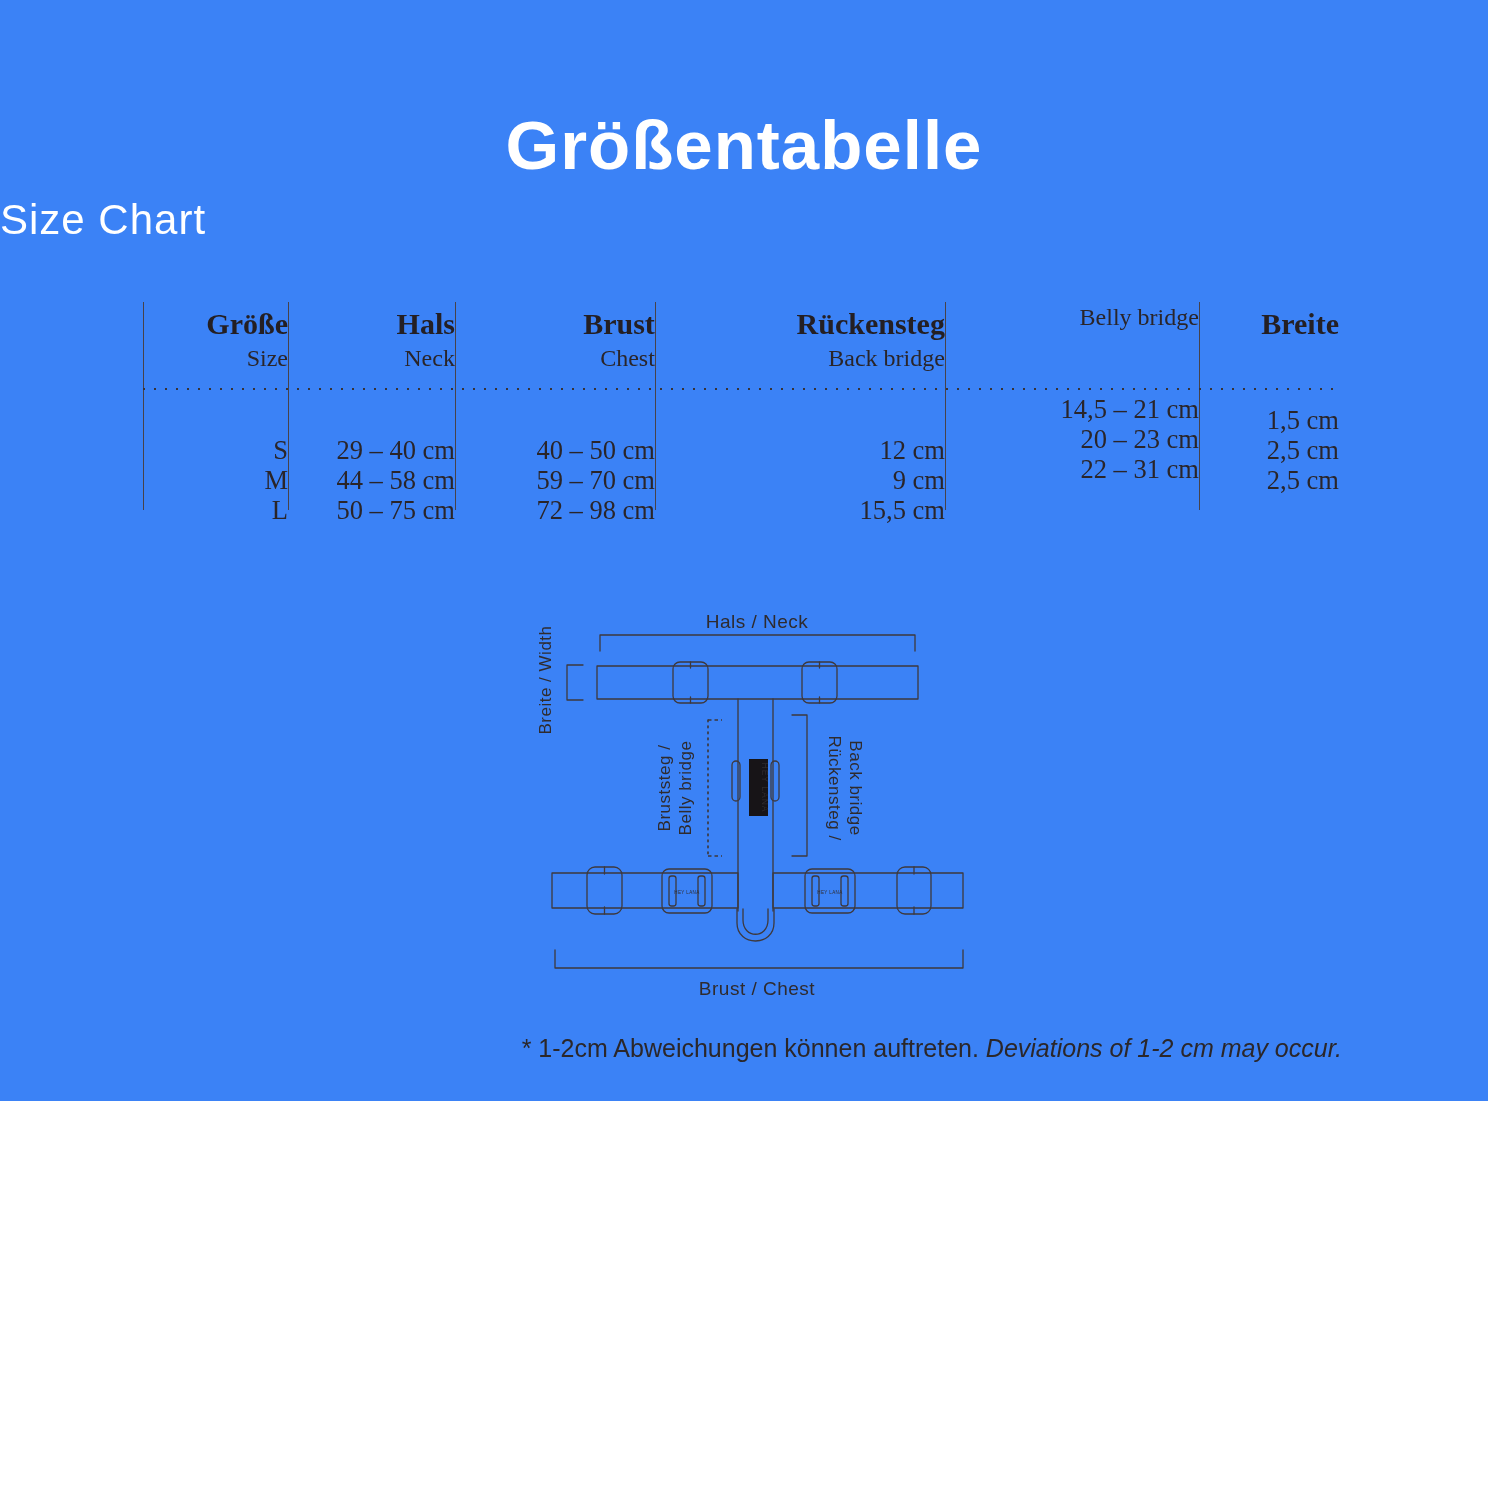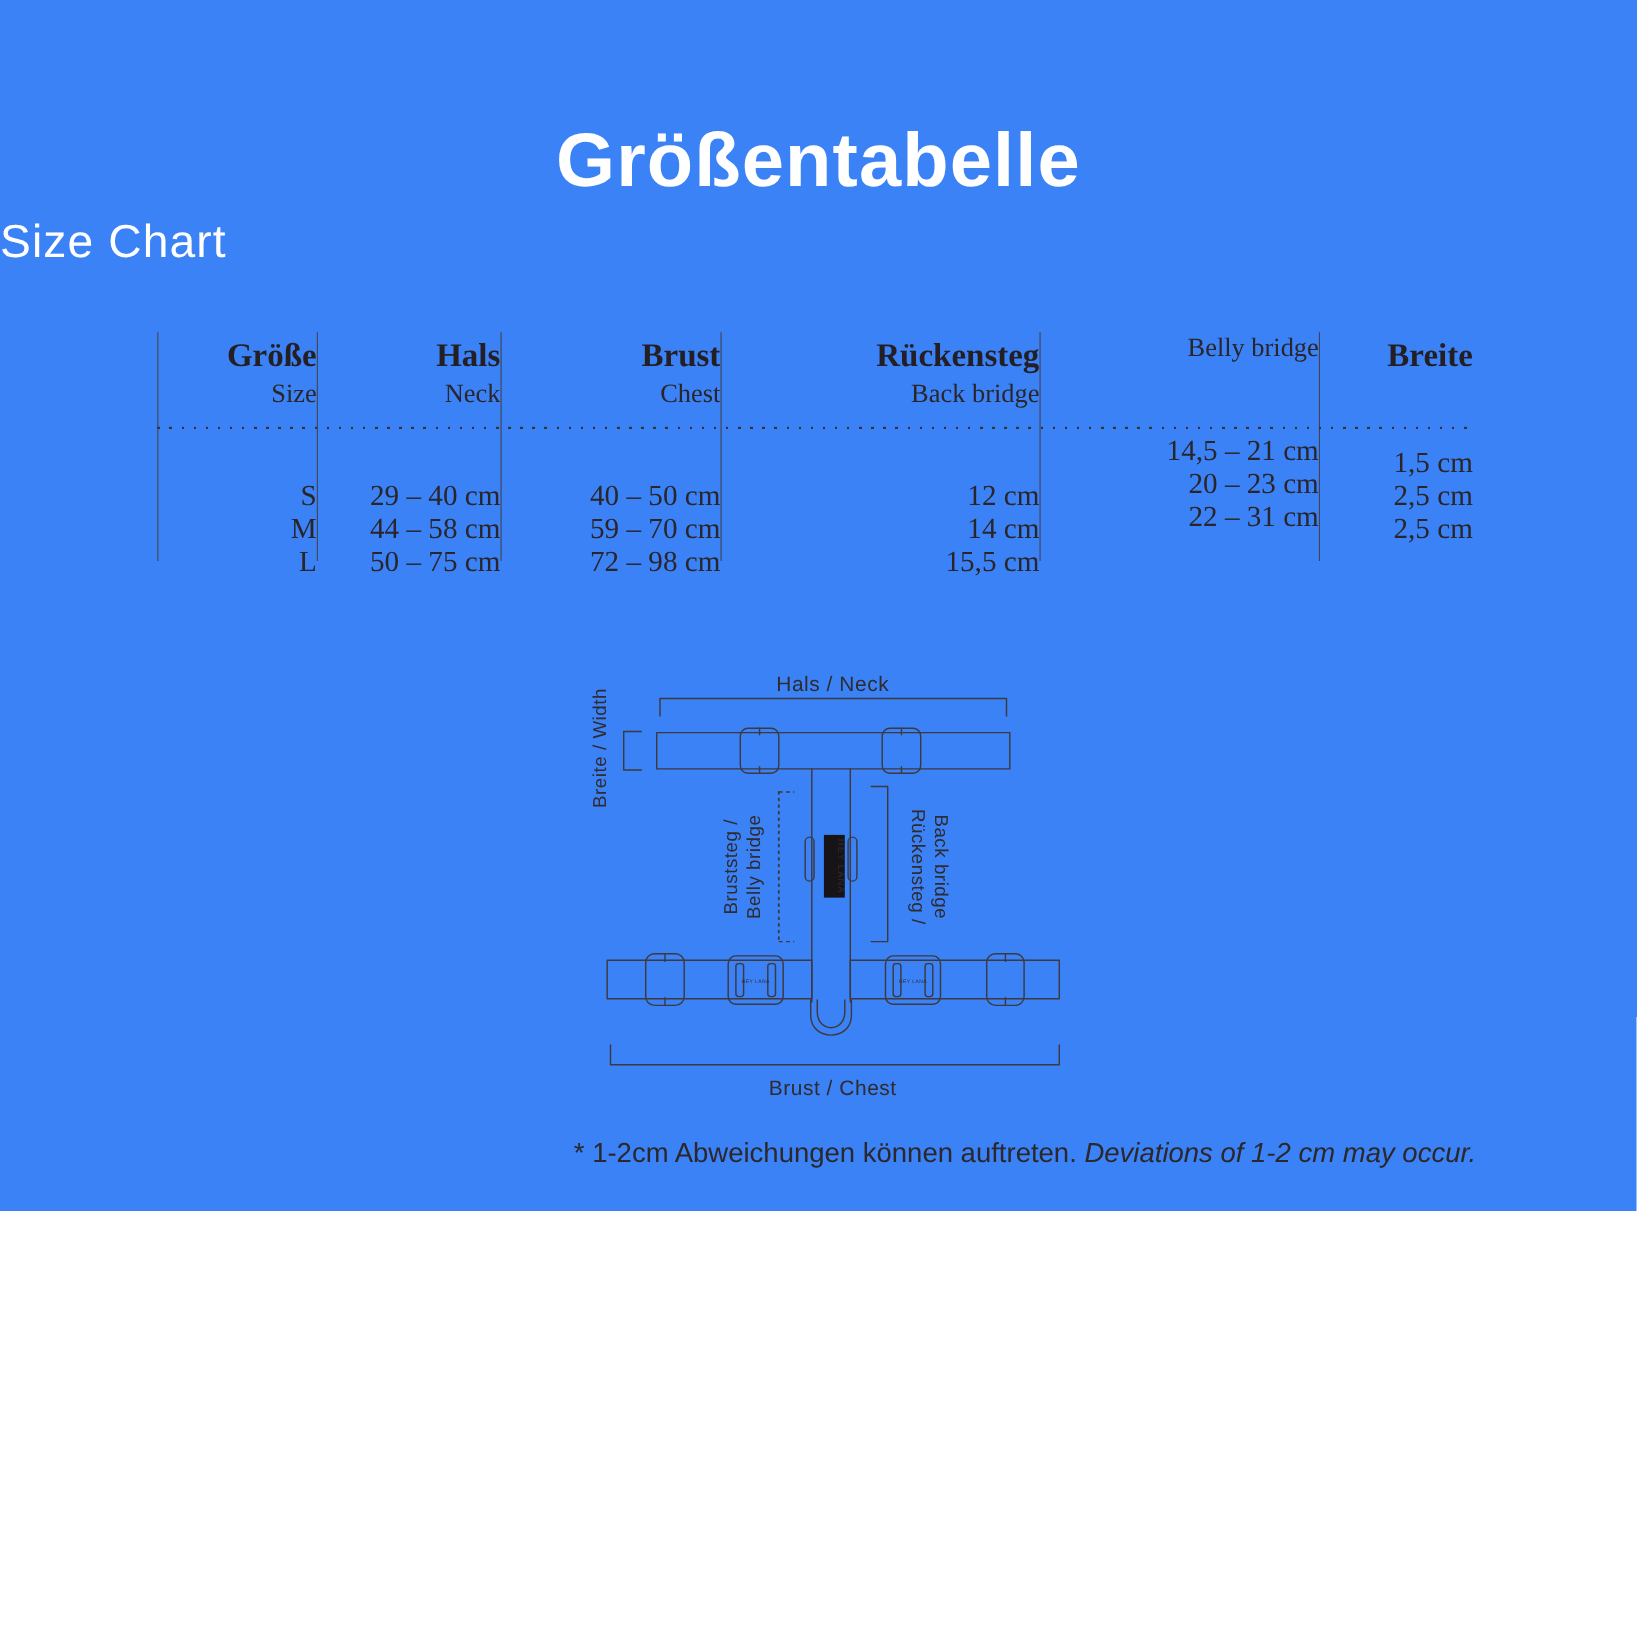--- a/index.html
+++ b/index.html
@@ -72,21 +72,21 @@
           <div>40 – 50 cm</div>
           <div>59 – 70 cm</div>
           <div>72 – 98 cm</div>
         </div>
       </div>
       <div class="col col-3">
         <div class="hdr-de">Rückensteg</div>
         <div class="hdr-en">Back bridge</div>
         <div class="vals">
           <div>12 cm</div>
-          <div>14 cm</div>
+          <div>9 cm</div>
           <div>15,5 cm</div>
         </div>
       </div>
       <div class="col col-4">
         <div class="hdr-en">Belly bridge</div>
         <div class="vals">
           <div>14,5 – 21 cm</div>
           <div>20 – 23 cm</div>
           <div>22 – 31 cm</div>
         </div>

